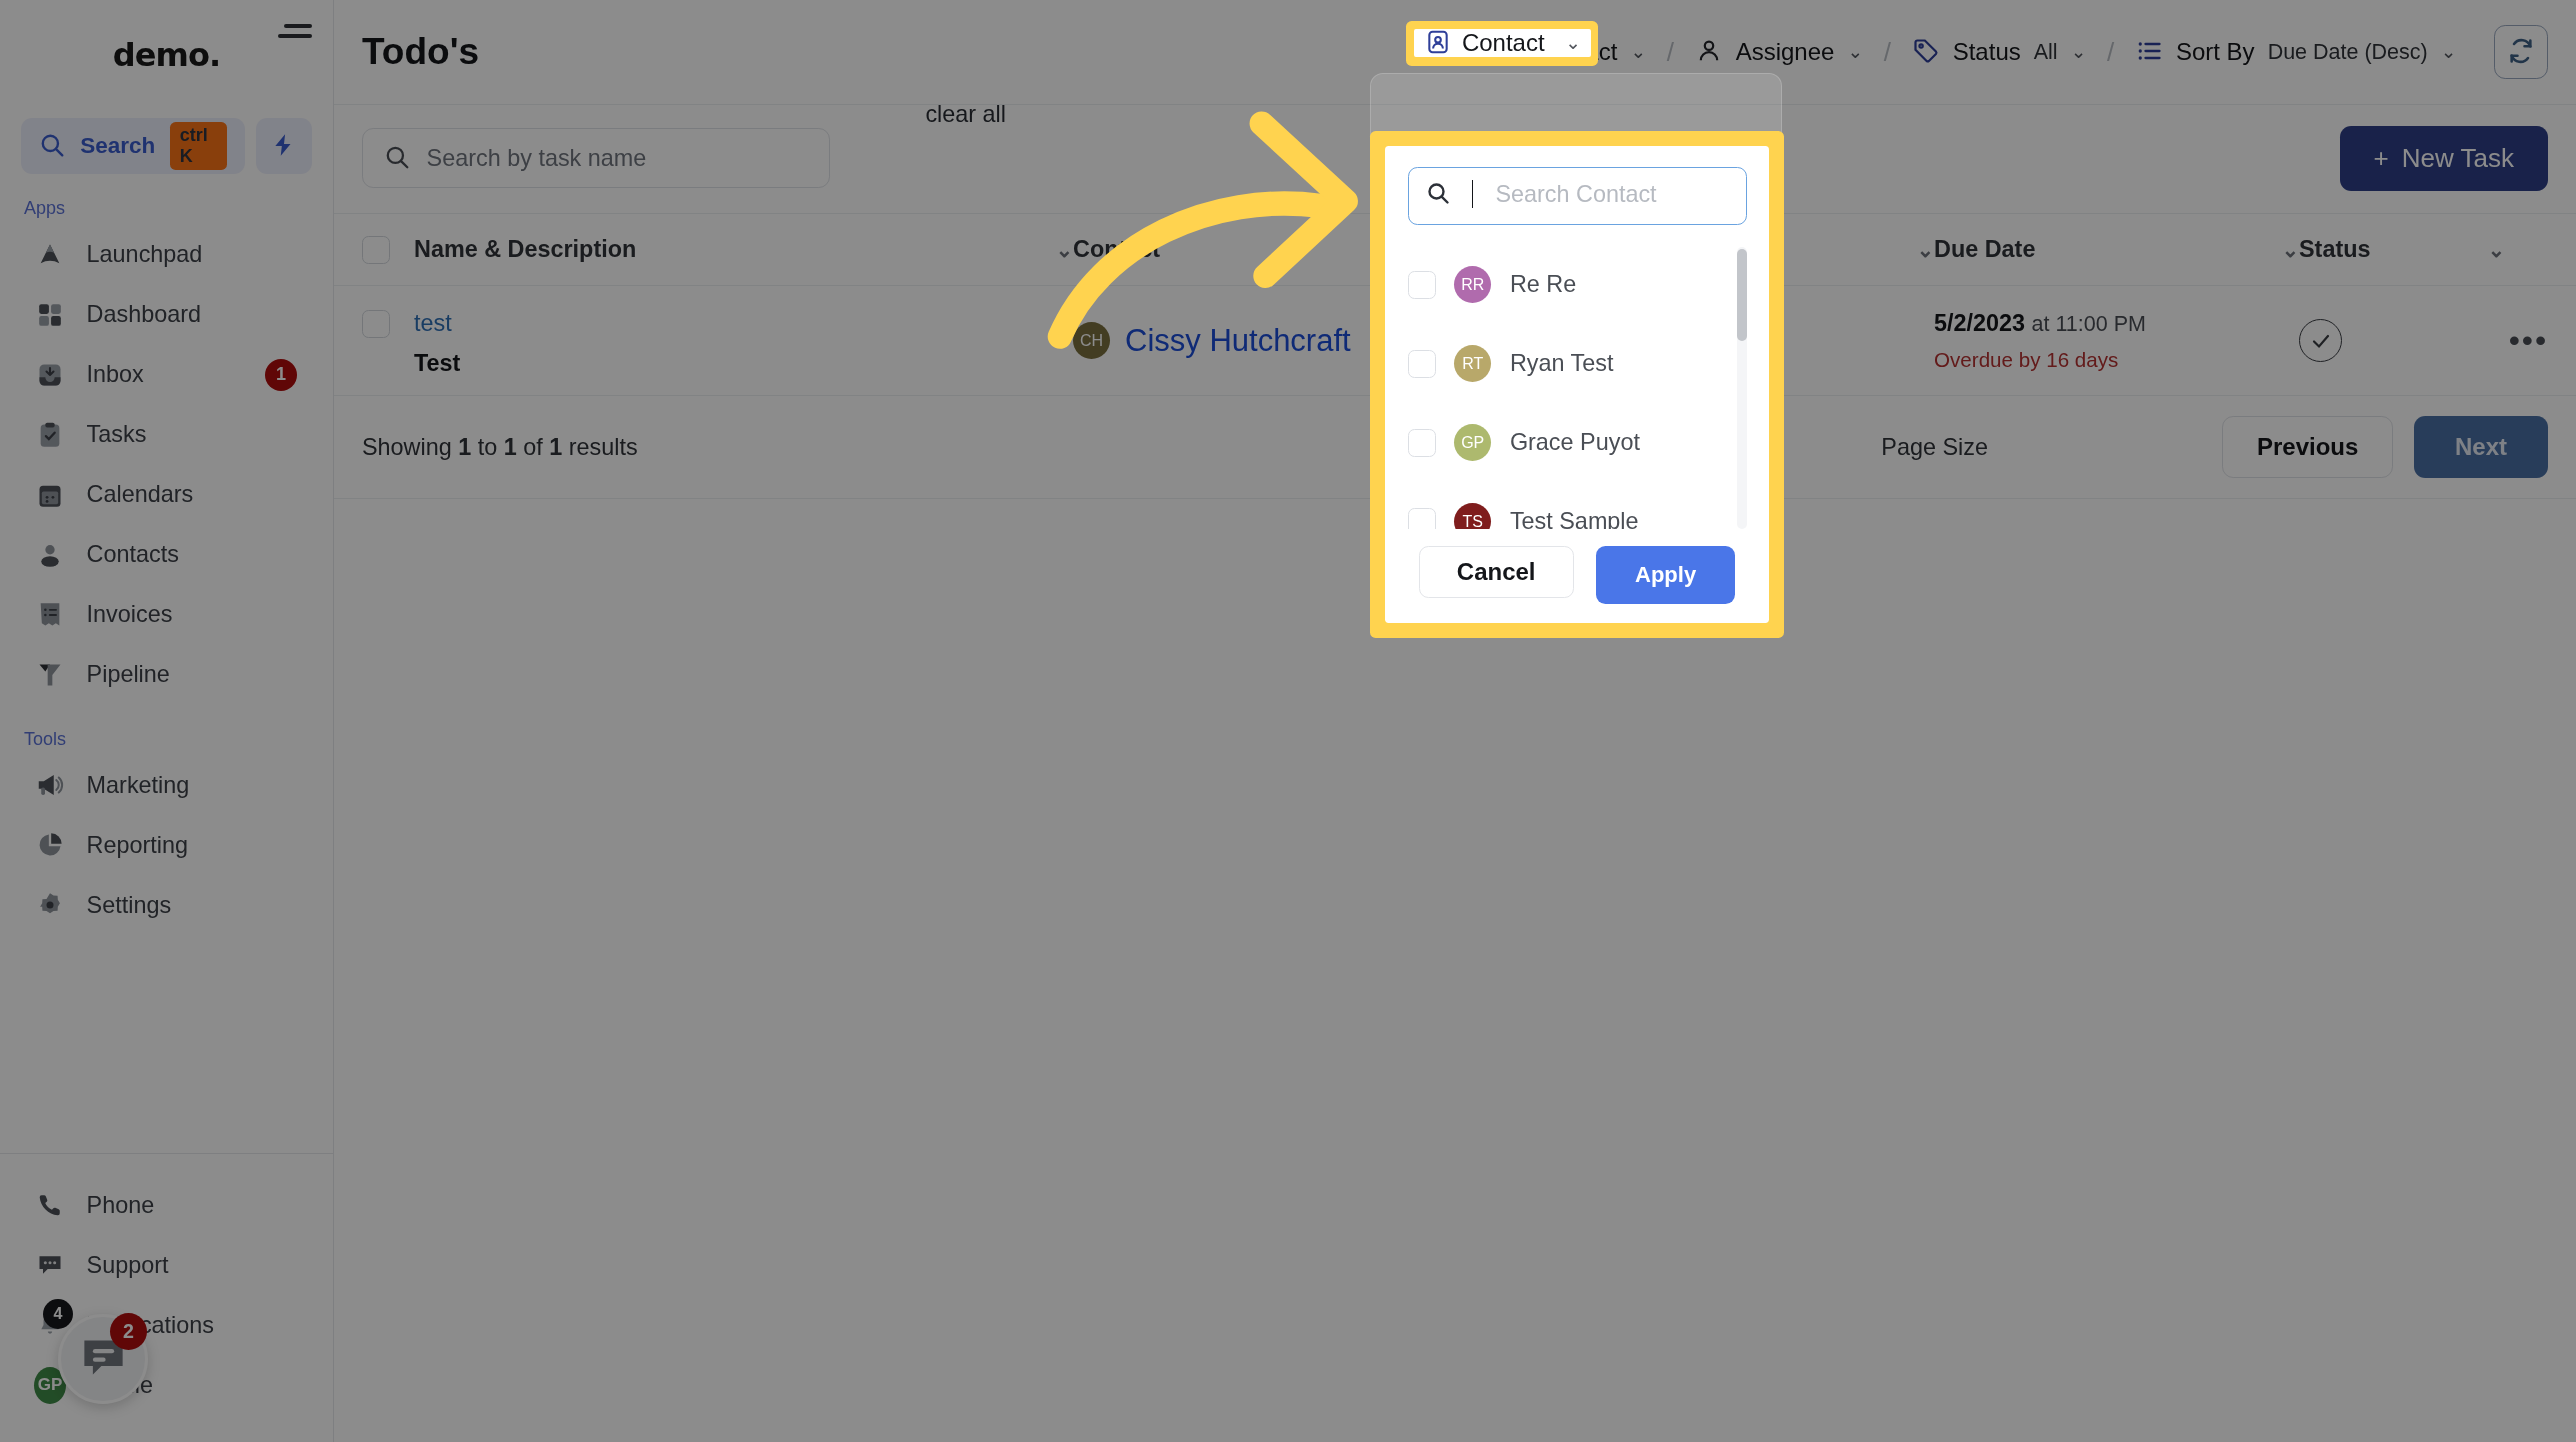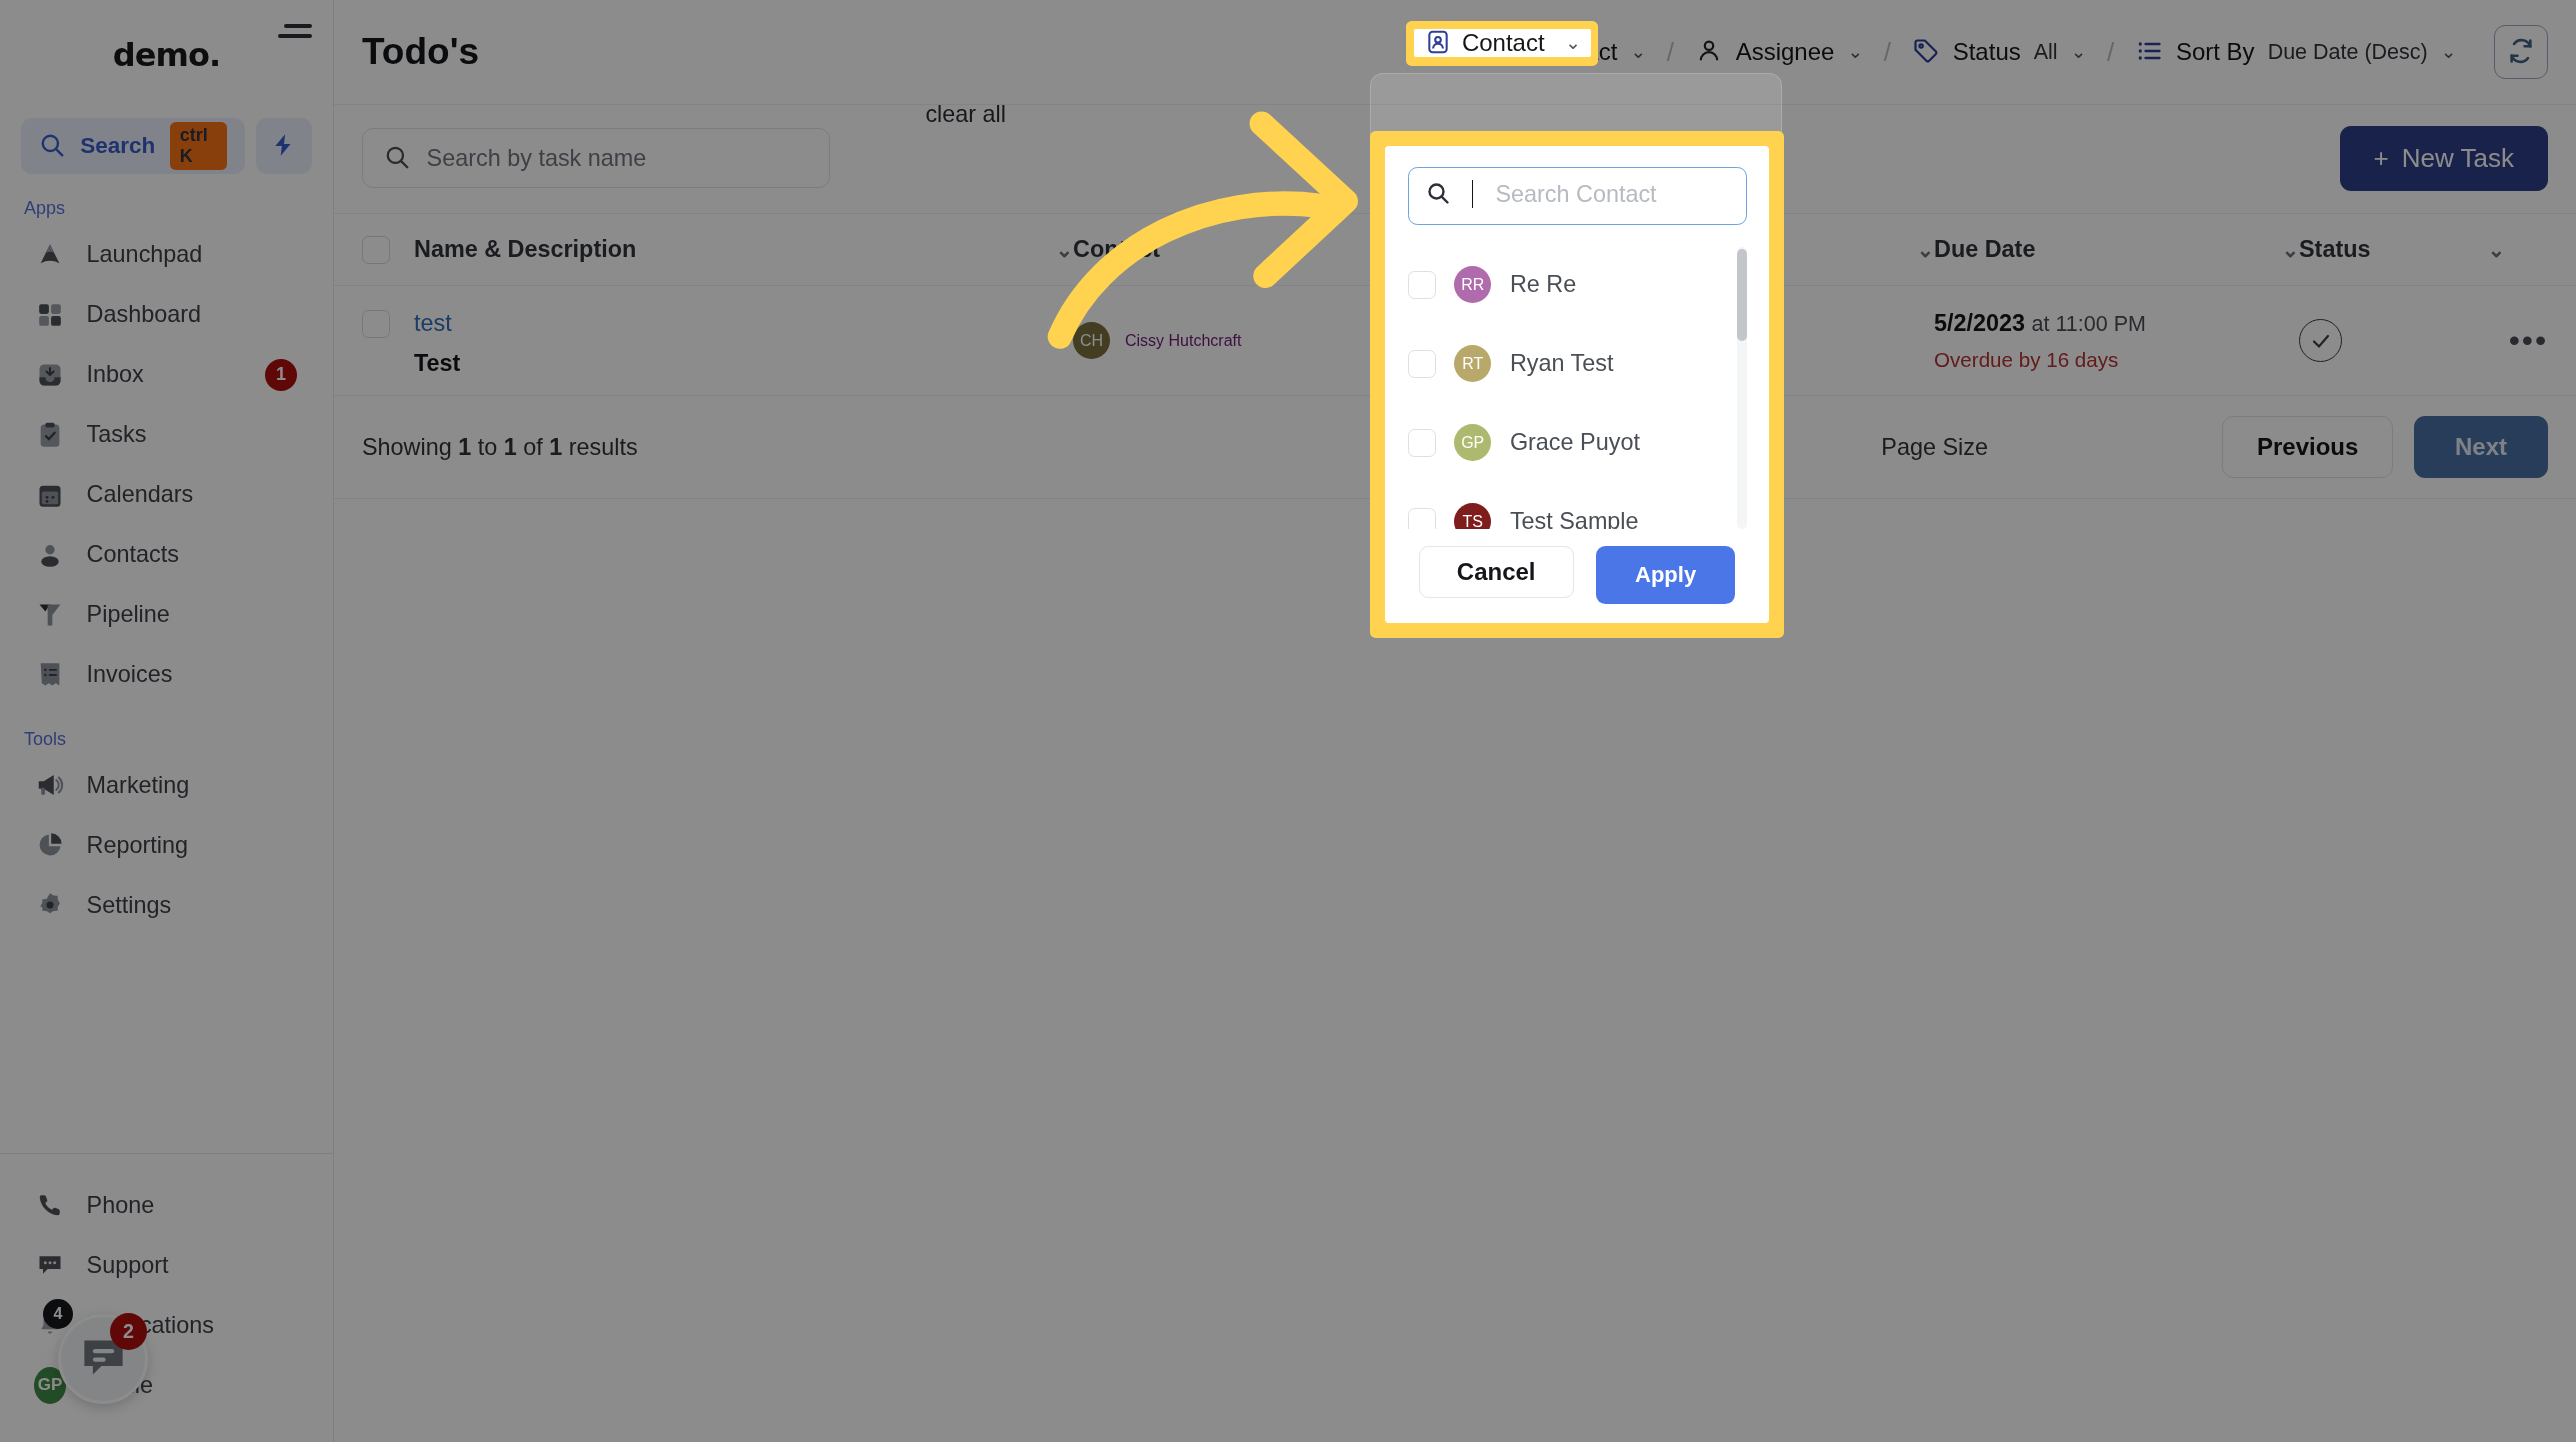--- a/index.html
+++ b/index.html
@@ -183,21 +183,21 @@
     border-bottom: 0.9px solid #eceef1; padding: 0 28px;
   }
   .task-link { color: #2f6fb5; font-size: 23.4px; }
   .task-desc { color: #14161a; font-size: 23.4px; font-weight: 700; margin-top: 13px; }
   .contact-cell { display:flex; align-items:center; gap: 15px; }
   .av-sm {
     width: 37px; height: 37px; border-radius: 50%;
     display:flex; align-items:center; justify-content:center;
     font-size: 16px; color: #fff; font-weight: 500; flex: 0 0 37px;
   }
-  .contact-name { font-size: 16px; color: #701a75; }
+  .contact-name { font-size: 31px; color: #1d4ed8; }
   .due-main { font-size: 23.4px; color: #14161a; font-weight: 700; }
   .due-main .at { font-weight: 400; color: #4a4e55; font-size: 21.5px; }
   .due-over { font-size: 20.6px; color: #b43232; margin-top: 11.2px; }
   .status-circle {
     width: 43px; height: 43px; border-radius: 50%;
     border: 1.9px solid #3a3d43; display:flex; align-items:center; justify-content:center;
     cursor: pointer;
   }
   .dots { font-size: 32px; color: #4a4e55; letter-spacing: 1.9px; cursor: pointer; }
 
@@ -403,37 +403,37 @@
             <svg width="28" height="28" viewBox="0 0 24 24">
                 <circle cx="12" cy="7.5" r="4" fill="#8e949c"></circle>
                 <ellipse cx="12" cy="17.5" rx="7.5" ry="4.5" fill="#4d5158"></ellipse>
               </svg>
           </span>
           <span class="txt">Contacts</span>
         </div>
         <div class="nav-item">
           <span class="ico">
             <svg width="28" height="28" viewBox="0 0 24 24">
-                <path d="M3 3 h9 l-4 6 z" fill="#2f3237"></path>
-                <path d="M10 3 h11 l-7 9 v9 h-4 v-9 z" fill="#8e949c"></path>
-              </svg>
-          </span>
-          <span class="txt">Pipeline</span>
-        </div>
-        <div class="nav-item">
-          <span class="ico">
-            <svg width="28" height="28" viewBox="0 0 24 24">
                 <path d="M4 2 h16 v19 l-3-2 -3 2 -3-2 -3 2 -3-2 z" fill="#8e949c"></path>
                 <circle cx="8" cy="7.5" r="1.1" fill="#3d4148"></circle>
                 <rect x="11" y="6.8" width="7" height="1.6" rx=".8" fill="#3d4148"></rect>
                 <circle cx="8" cy="12" r="1.1" fill="#3d4148"></circle>
                 <rect x="11" y="11.2" width="7" height="1.6" rx=".8" fill="#3d4148"></rect>
               </svg>
           </span>
           <span class="txt">Invoices</span>
+        </div>
+        <div class="nav-item">
+          <span class="ico">
+            <svg width="28" height="28" viewBox="0 0 24 24">
+                <path d="M3 3 h9 l-4 6 z" fill="#2f3237"></path>
+                <path d="M10 3 h11 l-7 9 v9 h-4 v-9 z" fill="#8e949c"></path>
+              </svg>
+          </span>
+          <span class="txt">Pipeline</span>
         </div>
       </div>
 
       <div class="sb-section">Tools</div>
 
       <div>
         <div class="nav-item">
           <span class="ico">
             <svg width="30" height="30" viewBox="0 0 24 24">
                 <path d="M3 9 h4 l8-5 v16 l-8-5 H3 z" fill="#4d5158"></path>

